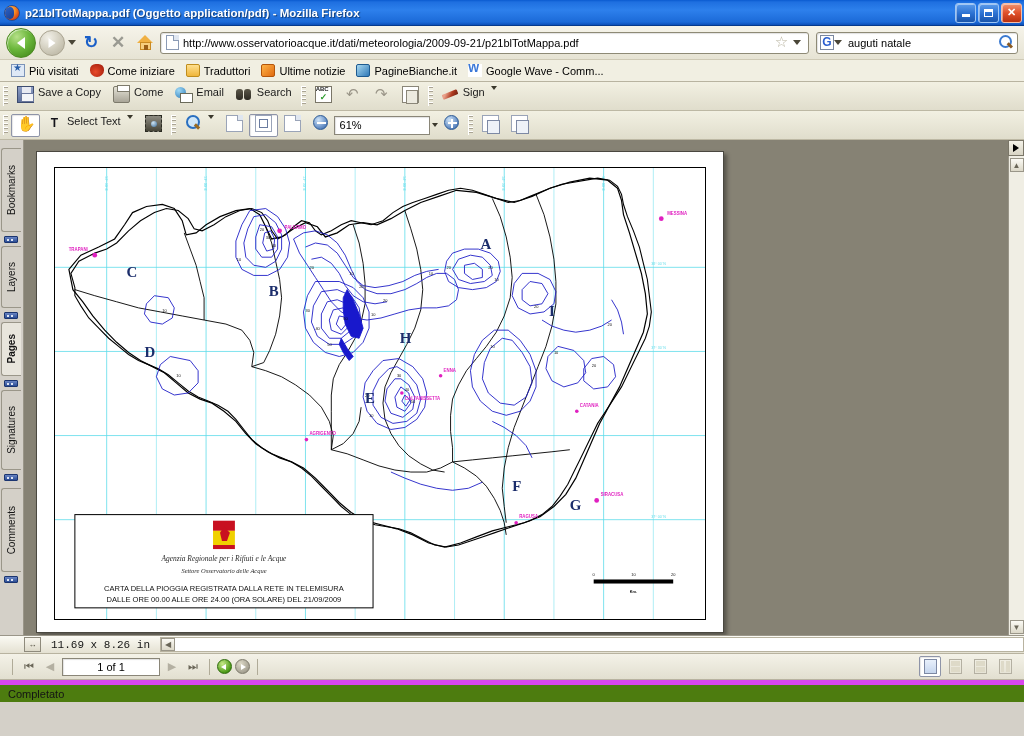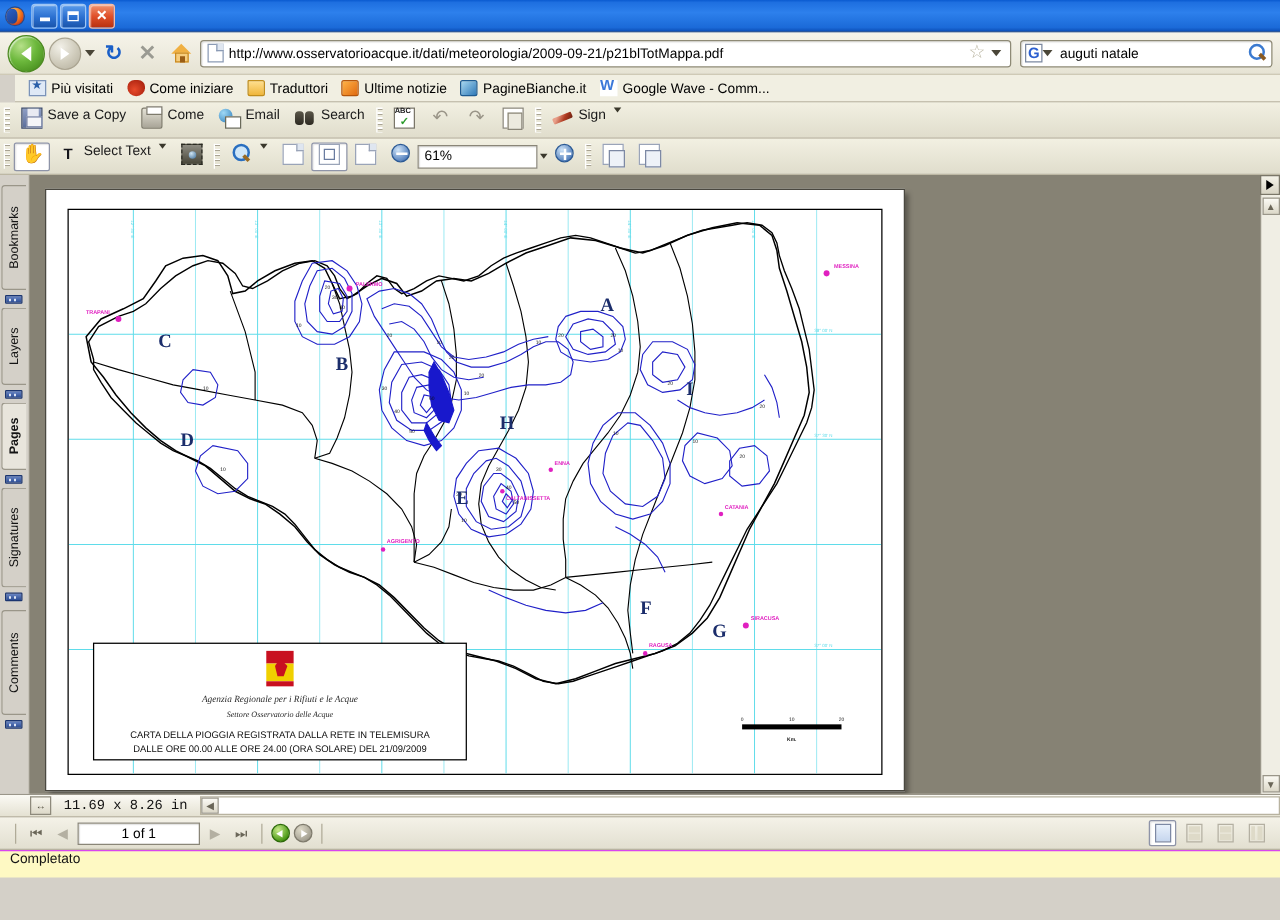--- a/index.html
+++ b/index.html
@@ -164,21 +164,21 @@
     border: 2px solid #3b7ad0; border-radius: 50%;
   }
   .mag::after {
     content: ""; position: absolute; left: 9px; top: 9px; width: 6px; height: 2.5px;
     background: #8a5a22; transform: rotate(45deg);
   }
 
   
   .bmbar {
     height: 22px; background: #f1efe2; display: flex; align-items: center;
-    padding-left: 8px; gap: 2px; border-bottom: 1px solid #b8b3a0; margin-left: 12px;
+    padding-left: 8px; gap: 2px; border-bottom: 1px solid #b8b3a0;
   }
   .bmitem { display: flex; align-items: center; gap: 4px; padding: 2px 6px 2px 3px; font-size: 11px; white-space: nowrap; }
   .bm-ico { width: 14px; height: 13px; flex: 0 0 auto; }
   .ico-star-blue { background: #dfe9f6; border: 1px solid #7b93b8; position: relative; }
   .ico-star-blue::after { content: "\2605"; position: absolute; left: 1px; top: -3px; font-size: 10px; color: #2a5fa8; }
   .ico-flame { background: radial-gradient(circle at 40% 60%, #e84a2a, #9c1a0a); border-radius: 40% 40% 50% 50%; }
   .ico-folder { background: linear-gradient(180deg,#ffdf8e,#efb63b); border: 1px solid #c08d1c; border-radius: 1px 2px 2px 2px; }
   .ico-rss { background: linear-gradient(135deg,#ffb347,#e06a10); border: 1px solid #b4550a; border-radius: 2px; }
   .ico-pb { background: linear-gradient(135deg,#a8d8f0,#2f79b8); border: 1px solid #1d5a90; border-radius: 2px; }
   .ico-gwave { background: #fff; position: relative; overflow: hidden; }
@@ -414,22 +414,22 @@
   .vm-ico { width: 13px; height: 15px; }
   .vm-single { background: linear-gradient(180deg,#e8f0fb,#c6d6ee); border: 1px solid #7d89a4; }
   .vm-cont { border: 1px solid #b4b0a2; position: relative; }
   .vm-cont::before, .vm-cont::after { content: ""; position: absolute; left: 1px; right: 1px; height: 5px; background: #dedac8; }
   .vm-cont::before { top: 1px; } .vm-cont::after { bottom: 1px; }
   .vm-facing { border: 1px solid #b4b0a2; display: flex; }
   .vm-facing::before, .vm-facing::after { content: ""; flex: 1; margin: 1px; background: #dedac8; }
 
   
   .statusbar {
-    height: 22px; background: #fef9c3; border-top: 1px solid #d946ef;
-    display: flex; align-items: flex-start; padding-left: 8px;
+    height: 22px; background: #4d7c0f; border-top: 5px solid #d946ef;
+    display: flex; align-items: center; padding-left: 8px;
     font-size: 11px; color: #141414;
   }
 
   
   .mz { font-family: "Liberation Serif", serif; fill: #1b2d6b; font-weight: bold; }
   .mcity { font-family: "Liberation Sans", sans-serif; fill: #e020c0; font-size: 4.4px; font-weight: bold; }
   .mcoord { font-family: "Liberation Sans", sans-serif; fill: #5fdcea; font-size: 3.6px; }
   .mctr { font-family: "Liberation Sans", sans-serif; fill: #101010; font-size: 4px; }
   .legend-title { font-family: "Liberation Serif", serif; font-style: italic; fill: #2a2a2a; }
   .legend-main { font-family: "Liberation Sans", sans-serif; fill: #101010; }
@@ -437,20 +437,21 @@
 </head>
 <body>
 
 <div id="app">
 
   <div class="titlebar">
     <span class="ff-logo">
       <span class="ring"></span>
         <span class="blue"></span>
     </span>
+    <span class="titlebar-text">p21blTotMappa.pdf (Oggetto application/pdf) - Mozilla Firefox</span>
     <span class="winbtns">
       <span class="winbtn">
           <span class="min-glyph"></span>
         </span>
       <span class="winbtn">
           <span class="max-glyph"></span>
         </span>
       <span class="winbtn close">✕</span>
     </span>
   </div>

